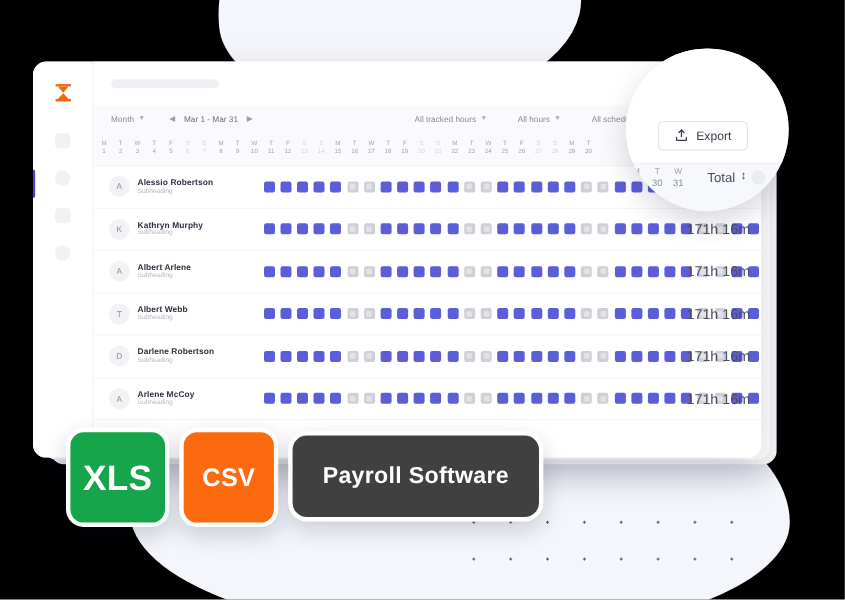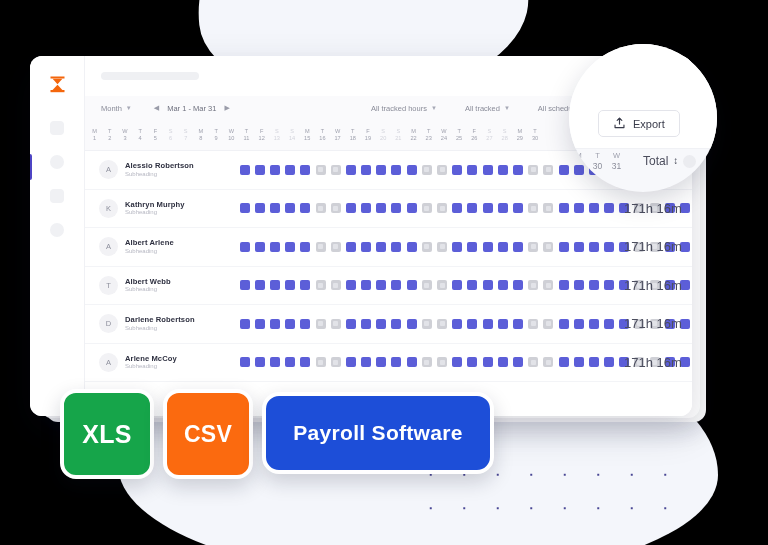--- a/index.html
+++ b/index.html
@@ -180,23 +180,23 @@
   .lens-sort{font-size:10px;color:#3E4050;line-height:1;}
   .lens-dot{width:13px;height:13px;border-radius:50%;background:#EBECF0;}
 
   
   .badge{
     position:absolute;display:flex;align-items:center;justify-content:center;
     border:4px solid #ffffff;border-radius:16px;
     box-shadow:0 8px 20px rgba(15,20,45,.18);
     color:#ffffff;font-weight:bold;letter-spacing:.3px;
   }
-  .badge-xls{left:60px;top:389px;width:86px;height:82px;background:#16A54A;font-size:25px;}
+  .badge-xls{left:60px;top:389px;width:86px;height:82px;background:#16A54A;font-size:32px;}
   .badge-csv{left:163px;top:389px;width:82px;height:82px;background:#FB6A0F;font-size:23px;}
-  .badge-pay{left:262px;top:392px;width:224px;height:74px;background:#1d4ed8;font-size:21px;border-radius:17px;}
+  .badge-pay{left:262px;top:392px;width:224px;height:74px;background:#404040;font-size:21px;border-radius:17px;}
 </style>
 </head>
 <body>
 
 <div class="bg-blob-top"></div>
 <div class="bg-blob-bottom"></div>
 <div class="dot-grid"></div>
 
 <div class="card-back2"></div>
 <div class="card-back1"></div>
@@ -243,21 +243,21 @@
         <span class="arrow">◀</span>
         <span class="range">Mar 1 - Mar 31</span>
         <span class="arrow">▶</span>
       </div>
       <div class="filters-right">
         <div class="f-chip">
           <span>All tracked hours</span>
           <span class="caret">▼</span>
         </div>
         <div class="f-chip">
-          <span>All tracked</span>
+          <span>All hours</span>
           <span class="caret">▼</span>
         </div>
         <div class="f-chip">
           <span>All schedules</span>
           <span class="caret">▼</span>
         </div>
       </div>
     </div>
 
     <div class="grid-head">

